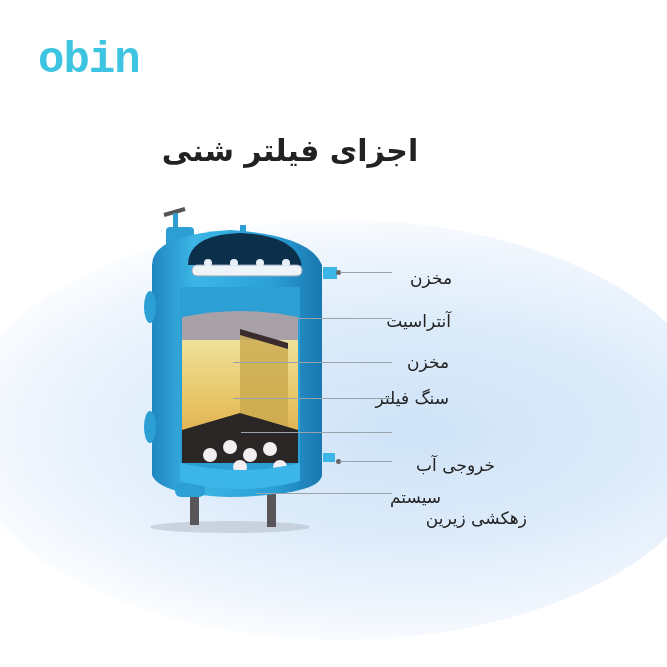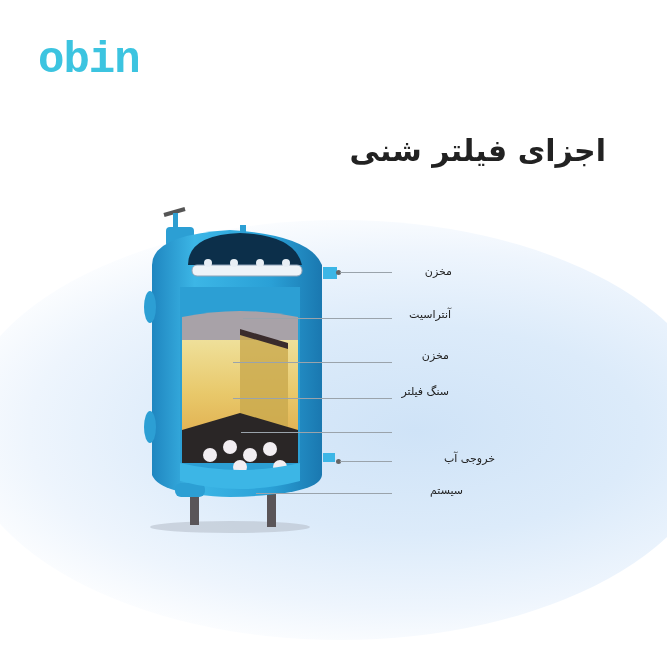--- a/index.html
+++ b/index.html
@@ -2,24 +2,24 @@
 <html><head>
 <meta charset="utf-8">
 <style>
   html,body{margin:0;padding:0;}
   body{width:667px;height:667px;position:relative;overflow:hidden;
     background:#ffffff;font-family:"DejaVu Sans",sans-serif;}
   .bg-glow{position:absolute;left:-40px;top:220px;width:760px;height:420px;border-radius:50%;
     background:radial-gradient(ellipse at 60% 50%, #cfe3f7 0%, #dcebfa 35%, #eef5fd 60%, rgba(255,255,255,0) 78%);}
   .logo{position:absolute;left:38px;top:38px;font-family:Liberation Mono, monospace;font-weight:bold;
     font-size:44px;letter-spacing:-1px;color:#3cc4e0;line-height:1;}
-  .title{position:absolute;left:0;width:580px;top:133px;font-size:30px;font-weight:bold;
-    color:#222;direction:rtl;padding-left:26px;}
+  .title{position:absolute;left:0;width:580px;top:133px;text-align:center;font-size:30px;font-weight:bold;
+    color:#222;direction:rtl;}
   .labels{position:absolute;left:0;top:0;width:667px;height:667px;}
-  .label{position:absolute;direction:rtl;text-align:right;font-size:11px;color:#222;line-height:20px;white-space:nowrap;}
+  .label{position:absolute;direction:rtl;text-align:right;font-size:17px;color:#222;line-height:20px;white-space:nowrap;margin-top:6px;}
   .leader{position:absolute;height:1px;background:#9aa3ab;}
   .arrow-dot{position:absolute;width:5px;height:5px;border-radius:50%;background:#666;}
   .tank{position:absolute;left:130px;top:205px;}
 </style>
 </head>
 <body>
 
 <div class="bg-glow"></div>
 
 <div class="logo">obin</div>
@@ -104,14 +104,15 @@
   <div class="leader" style="left:233px;top:398px;width:159px"></div>
   <div class="label" style="right:218px;top:382px">سنگ فیلتر</div>
 
   <div class="leader" style="left:241px;top:432px;width:151px"></div>
 
   <div class="arrow-dot" style="left:336px;top:459px"></div>
   <div class="leader" style="left:340px;top:461px;width:52px"></div>
   <div class="label" style="right:172px;top:449px">خروجی آب</div>
 
   <div class="leader" style="left:256px;top:493px;width:136px"></div>
-  <div class="label" style="right:204px;top:481px">سیستم</div>
+  <div class="label" style="right:226px;top:481px">سیستم</div>
+  <div class="label" style="right:140px;top:502px">زهکشی زیرین</div>
 </div>
 
 </body></html>

